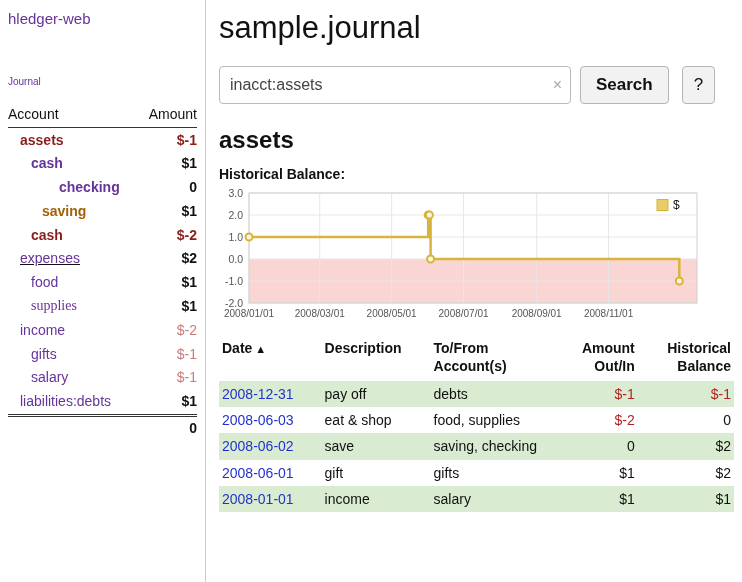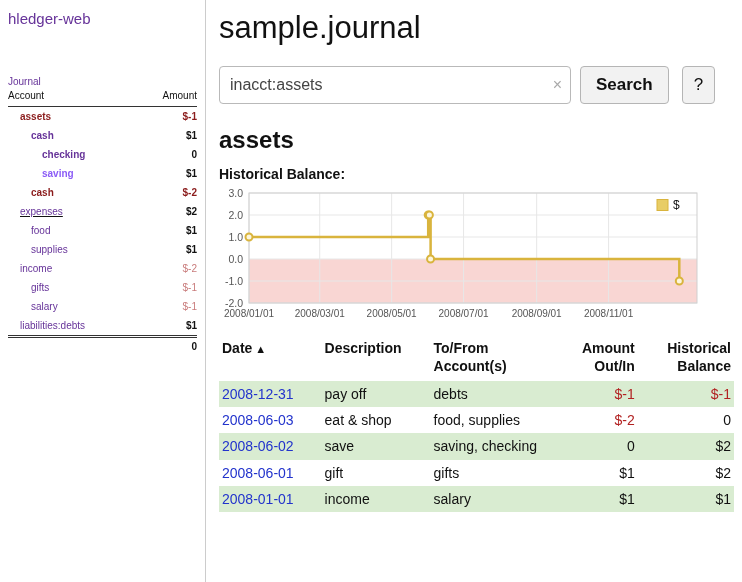--- a/index.html
+++ b/index.html
@@ -11,21 +11,21 @@
     font-size: 14px;
     overflow: hidden;
   }
   a { text-decoration: none; cursor: pointer; }
   .layout { display: flex; width: 742px; height: 582px; }
 
   
   .sidebar { width: 206px; flex: none; border-right: 1px solid #ccc; padding: 10px 8px 0 8px; }
   .app-title { display: block; font-size: 15px; color: var(--purple, #639); }
   .journal-link { display: block; font-size: 10px; color: var(--purple, #639); margin-top: 49px; }
-  .acct-table { width: 100%; border-collapse: collapse; font-size: 10px; }
+  .acct-table { width: 100%; border-collapse: collapse; margin-top: 16px; font-size: 14px; }
   .acct-table th { font-weight: 400; text-align: left; padding: 3px 0 5px 0; border-bottom: 1px solid #333; }
   .acct-table th.bal { text-align: right; }
   .acct-table td { padding: 3.5px 0; line-height: 1.2; }
   .acct-table td.bal { text-align: right; }
   .acct-table tfoot td { border-top: 3px double #333; text-align: right; font-weight: 700; padding: 3px 0; }
 
   
   .main { flex: 1; padding: 8px 8px 0 13px; }
   .page-title { font-size: 31px; font-weight: 400; margin: 2px 0 20px 0; color: #111; }
   .search-row { display: flex; align-items: center; margin-bottom: 22px; }
@@ -72,41 +72,41 @@
       <tbody>
           <tr>
             <td style="padding-left: 12px;"><a style="color: rgb(139, 28, 28); font-weight: 700;">assets</a></td>
             <td class="bal" style="color: rgb(139, 28, 28); font-weight: 700;">$-1</td>
           </tr>
           <tr>
             <td style="padding-left: 23px;"><a style="color: rgb(102, 51, 153); font-weight: 700;">cash</a></td>
             <td class="bal" style="color: rgb(17, 17, 17); font-weight: 700;">$1</td>
           </tr>
           <tr>
-            <td style="padding-left: 34px;"><a style="color: rgb(102, 51, 153); font-weight: 700;">checking</a></td>
+            <td style="padding-left: 34px; text-align: center;"><a style="color: rgb(102, 51, 153); font-weight: 700;">checking</a></td>
             <td class="bal" style="color: rgb(17, 17, 17); font-weight: 700;">0</td>
           </tr>
           <tr>
-            <td style="padding-left: 34px;"><a style="color: #8b5cf6; font-weight: 700;">saving</a></td>
+            <td style="padding-left: 34px;"><a style="color: #a16207; font-weight: 700;">saving</a></td>
             <td class="bal" style="color: rgb(17, 17, 17); font-weight: 700;">$1</td>
           </tr>
           <tr>
             <td style="padding-left: 23px;"><a style="color: rgb(139, 28, 28); font-weight: 700;">cash</a></td>
             <td class="bal" style="color: rgb(139, 28, 28); font-weight: 700;">$-2</td>
           </tr>
           <tr>
             <td style="padding-left: 12px; text-decoration: underline;"><a style="color: rgb(102, 51, 153);">expenses</a></td>
             <td class="bal" style="color: rgb(17, 17, 17); font-weight: 700;">$2</td>
           </tr>
           <tr>
             <td style="padding-left: 23px;"><a style="color: rgb(102, 51, 153);">food</a></td>
             <td class="bal" style="color: rgb(17, 17, 17); font-weight: 700;">$1</td>
           </tr>
           <tr>
-            <td style="padding-left: 23px;"><a style="color: rgb(102, 51, 153);">supplies</a></td>
+            <td style="padding-left: 23px; font-family: Liberation Serif, serif;"><a style="color: rgb(102, 51, 153);">supplies</a></td>
             <td class="bal" style="color: rgb(17, 17, 17); font-weight: 700;">$1</td>
           </tr>
           <tr>
             <td style="padding-left: 12px;"><a style="color: rgb(102, 51, 153);">income</a></td>
             <td class="bal" style="color: rgb(201, 124, 124); font-weight: 400;">$-2</td>
           </tr>
           <tr>
             <td style="padding-left: 23px;"><a style="color: rgb(102, 51, 153);">gifts</a></td>
             <td class="bal" style="color: rgb(201, 124, 124); font-weight: 400;">$-1</td>
           </tr>

